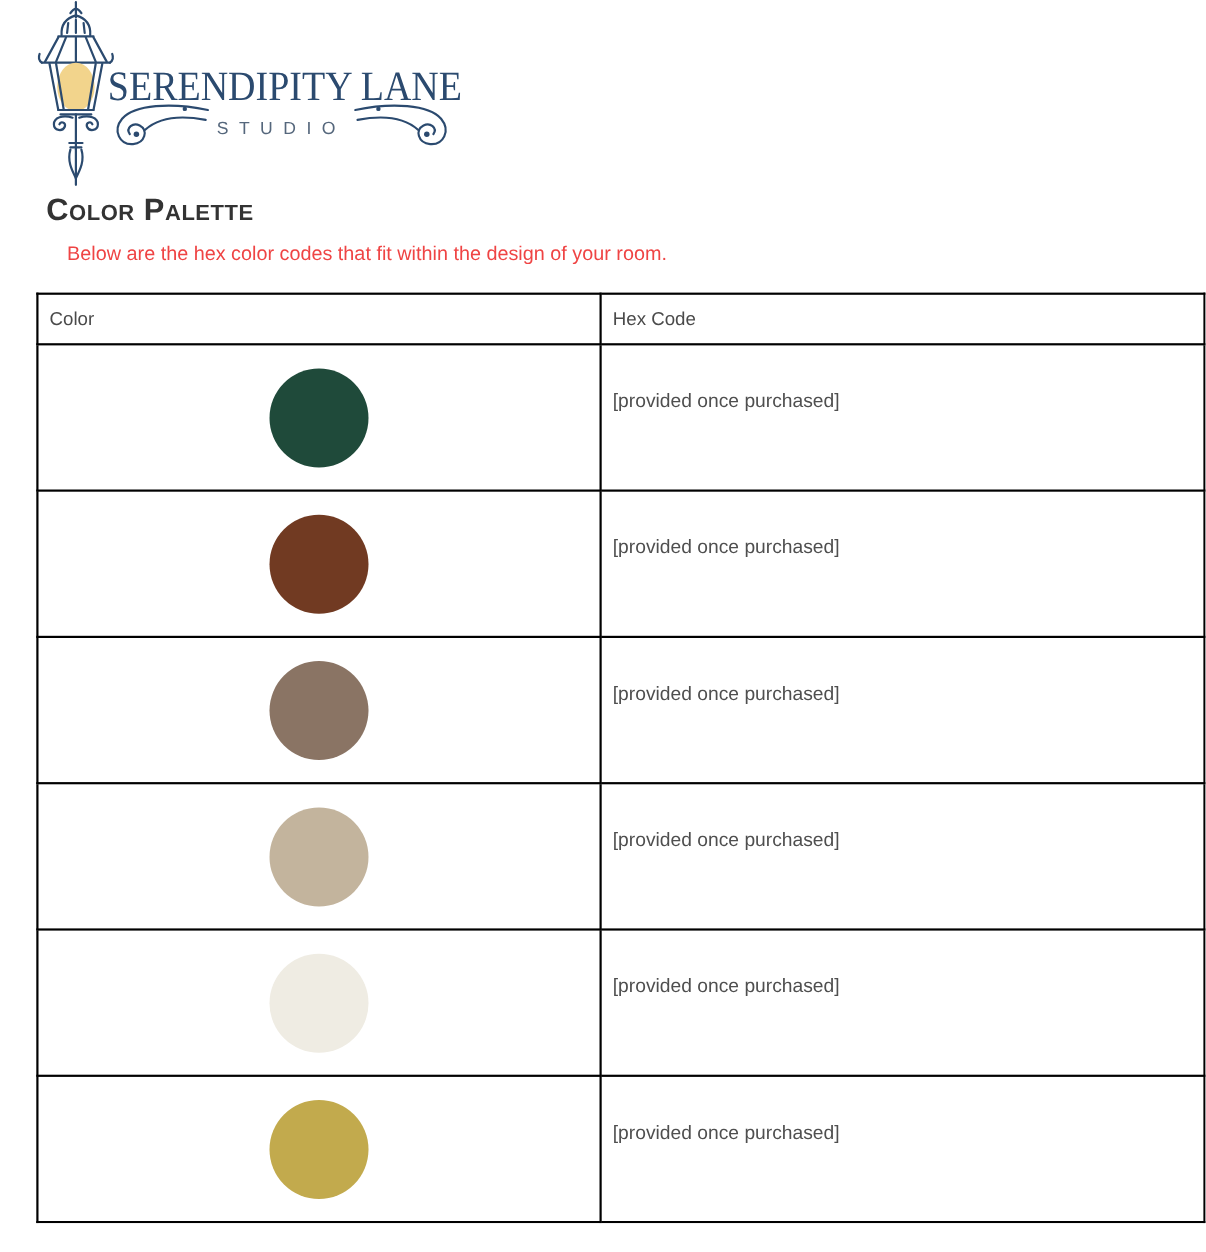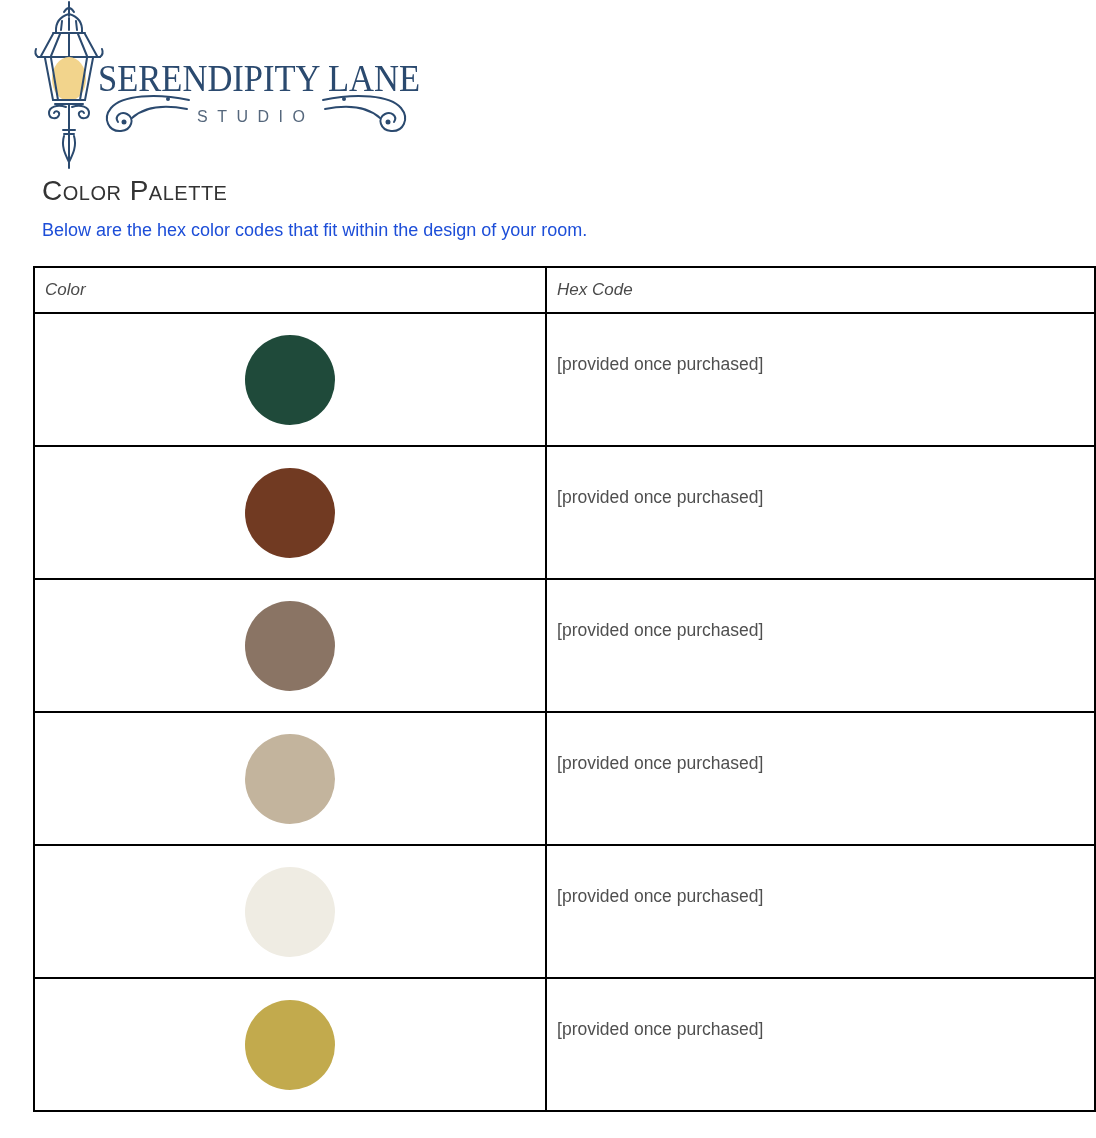--- a/index.html
+++ b/index.html
@@ -40,48 +40,47 @@
     font-size:16px;
     letter-spacing:6px;
     fill:var(--studio);
   }
 
   
   h1.page-title{
     margin:6px 0 0 42px;
     font-size:28px;
     line-height:1.05;
-    font-weight:normal;
+    font-weight:bold;
     font-variant:small-caps;
     letter-spacing:0.5px;
     color:#333333;
   }
   p.intro-text{
-    margin:15px 0 0 42px;
+    margin:15px 0 0 61px;
     font-size:18px;
-    color:#1d4ed8;
+    color:#ef4444;
   }
 
   
   table.palette{
     border-collapse:collapse;
     margin:25px 0 0 33px;
     table-layout:fixed;
   }
   table.palette th,
   table.palette td{
     border:2px solid #000000;
     background:#ffffff;
   }
   th.col-color{width:533px;}
   th.col-hex{width:571px;}
   table.palette th{
     height:46px;
     font-size:17px;
-    font-style:italic;
     font-weight:normal;
     text-align:left;
     vertical-align:middle;
     padding:0 0 0 10px;
     color:#4a4a4a;
   }
   table.palette td{
     height:133px;
   }
   td.swatch-cell{

